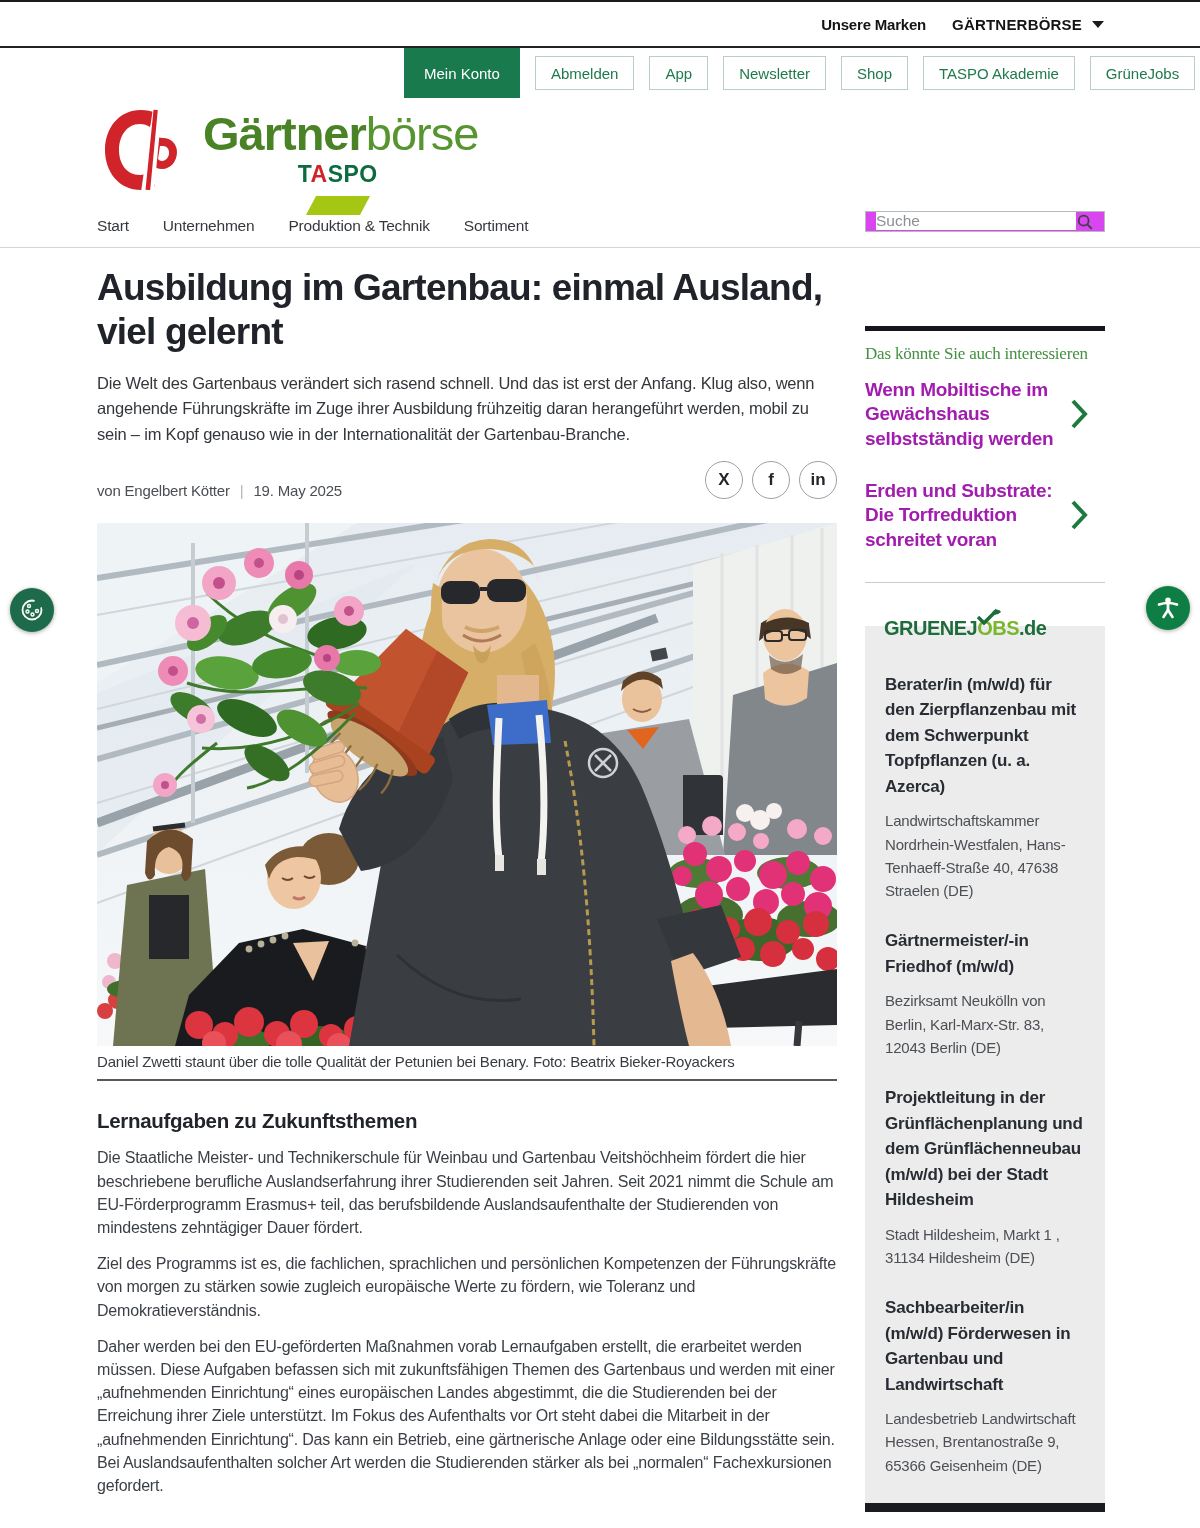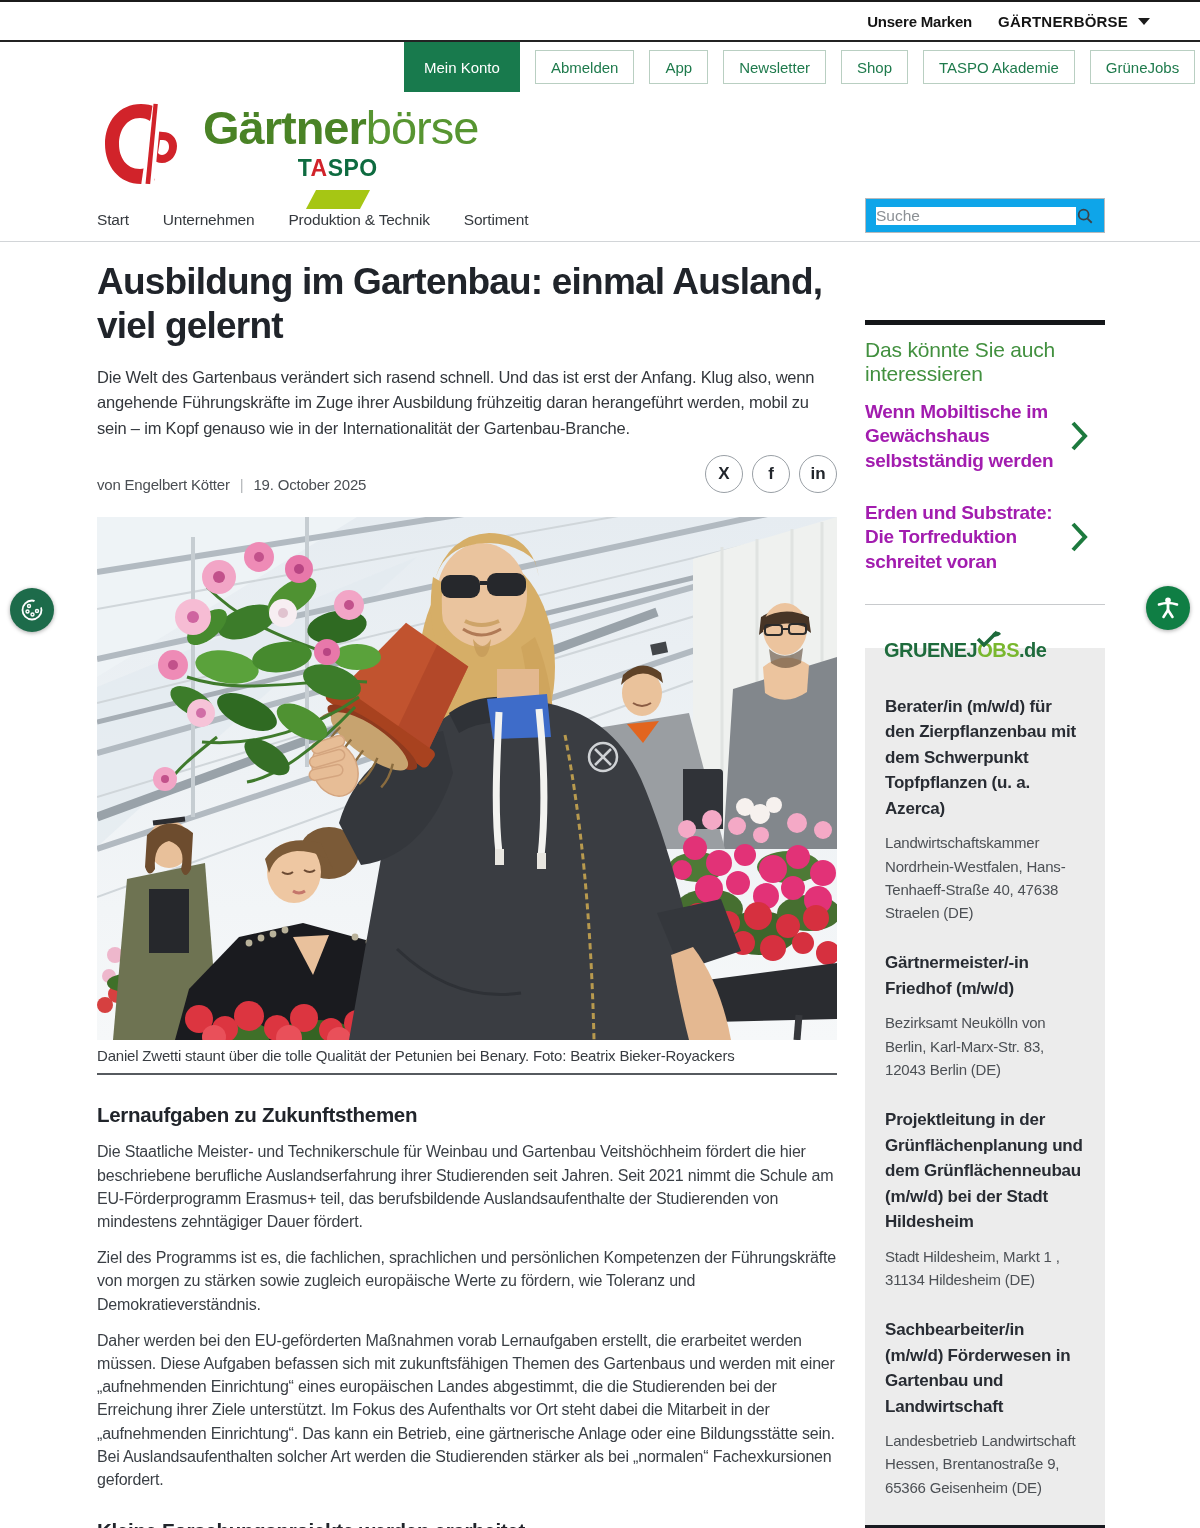--- a/index.html
+++ b/index.html
@@ -4,23 +4,23 @@
 <style>
   * { margin:0; padding:0; box-sizing:border-box; }
   html,body { background:#fff; }
   body {
     width:1200px; height:1528px; overflow:hidden; position:relative;
     font-family:"Liberation Sans", sans-serif; color:#3a3f45;
     letter-spacing:-0.2px;
   }
   
   .topbar {
-    height:42px; border-top:2px solid #1b1b1b; border-bottom:2px solid #232323;
+    height:48px; border-top:2px solid #1b1b1b; border-bottom:2px solid #232323;
     display:flex; align-items:center; justify-content:flex-end;
-    padding-right:50px; gap:26px; background:#fff;
+    padding-right:96px; gap:26px; background:#fff;
   }
   .topbar .tb-label { font-weight:bold; font-size:15px; color:#141414; }
   .brand-select { display:flex; align-items:center; gap:10px; cursor:pointer; }
   .brand-select .tb-brand { font-weight:bold; font-size:15px; color:#141414; letter-spacing:0.2px; }
   .caret-down { width:0; height:0; border-left:6px solid transparent; border-right:6px solid transparent; border-top:7px solid #1b1b1b; display:inline-block; }
   .userbar { height:50px; display:flex; align-items:stretch; padding-left:404px; background:#fff; }
   .btn-solid {
     background:#187a4d; color:#fff; font-size:15px; border:none;
     padding:0 20px; display:flex; align-items:center; cursor:pointer;
     font-family:inherit;
@@ -41,22 +41,22 @@
   .taspo-word { font-size:23px; font-weight:bold; letter-spacing:0.5px; color:#0e6b40; }
   .taspo-word .taspo-a { color:#d1232a; }
   .taspo-flag { width:54px; height:19px; background:#a6c614; transform:skewX(-28deg); }
   .nav-row {
     height:44px; display:flex; align-items:center; justify-content:space-between;
     padding:0 95px 0 97px; border-bottom:1px solid #d2d5d8;
   }
   .nav-items { display:flex; gap:34px; }
   .nav-item { font-size:15.5px; color:#35393e; cursor:pointer; }
   .search-box {
-    width:240px; height:35px; border:1px solid #b7babd; display:flex;
-    align-items:center; padding:0 10px; margin-top:-8px; background:#0ea5e9;
+    width:240px; height:21px; border:1px solid #b7babd; display:flex;
+    align-items:flex-start; padding:0 10px; margin-top:-8px; background:#d946ef;
   }
   .search-box input {
     border:none; outline:none; flex:1; font-size:15.5px; color:#3a3f45;
     font-family:inherit;
   }
   .search-box input::placeholder { color:#8b9095; }
   
   .content { display:flex; padding:16px 95px 0 97px; gap:28px; }
   .article { width:740px; flex:0 0 740px; }
   .sidebar { width:240px; flex:0 0 240px; }
@@ -79,21 +79,21 @@
   figure { margin-top:24px; }
   .photo { display:block; width:740px; height:523px; background:#e9eef2; }
   figcaption {
     font-size:15px; color:#383c41; padding:7px 0 9px;
     border-bottom:2px solid #565a5f;
   }
   .h2 { font-size:20.5px; font-weight:bold; color:#21252b; margin-top:28px; letter-spacing:-0.3px; }
   .para { font-size:16px; line-height:1.45; color:#3a3f45; margin-top:13px; }
   
   .related { border-top:5px solid #141619; padding-top:13px; margin-top:62px; }
-  .related-label { font-size:21px; color:#42903f; }
+  .related-label { font-size:17px; color:#42903f;font-family:Liberation Serif, serif; }
   .teaser { display:flex; align-items:center; gap:6px; margin-top:14px; cursor:pointer; }
   .teaser + .teaser { margin-top:28px; }
   .teaser-title { font-size:19px; font-weight:bold; line-height:1.28; color:#a21caf; width:198px; letter-spacing:-0.3px;}
   .teaser-chev { flex:0 0 20px; }
   .related-divider { border-bottom:1px solid #c8cacd; margin-top:30px; }
   .jobs { margin-top:34px; position:relative; }
   .jobs-logo { font-size:20px; font-weight:bold; letter-spacing:-0.5px; padding-left:19px; position:relative; z-index:2; cursor:pointer; display:inline-block;}
   .jl-dark { color:#1e6b3c; }
   .jl-light { color:#79b72e; }
   .jl-o { position:relative; color:#79b72e; }
@@ -175,21 +175,21 @@
 <div class="content">
 
   <article class="article">
     <h1 class="headline">Ausbildung im Gartenbau: einmal Ausland, viel gelernt</h1>
     <p class="lead">Die Welt des Gartenbaus verändert sich rasend schnell. Und das ist erst der Anfang. Klug also, wenn angehende Führungskräfte im Zuge ihrer Ausbildung frühzeitig daran herangeführt werden, mobil zu sein – im Kopf genauso wie in der Internationalität der Gartenbau-Branche.</p>
 
     <div class="byline-row">
       <div class="byline">
         <span>von Engelbert Kötter</span>
         <span class="sep">|</span>
-        <span>19. October 2025</span>
+        <span>19. May 2025</span>
       </div>
       <div class="social">
         <button class="social-btn">
             <span>X</span>
           </button>
         <button class="social-btn">
             <span>f</span>
           </button>
         <button class="social-btn">
             <span>in</span>

